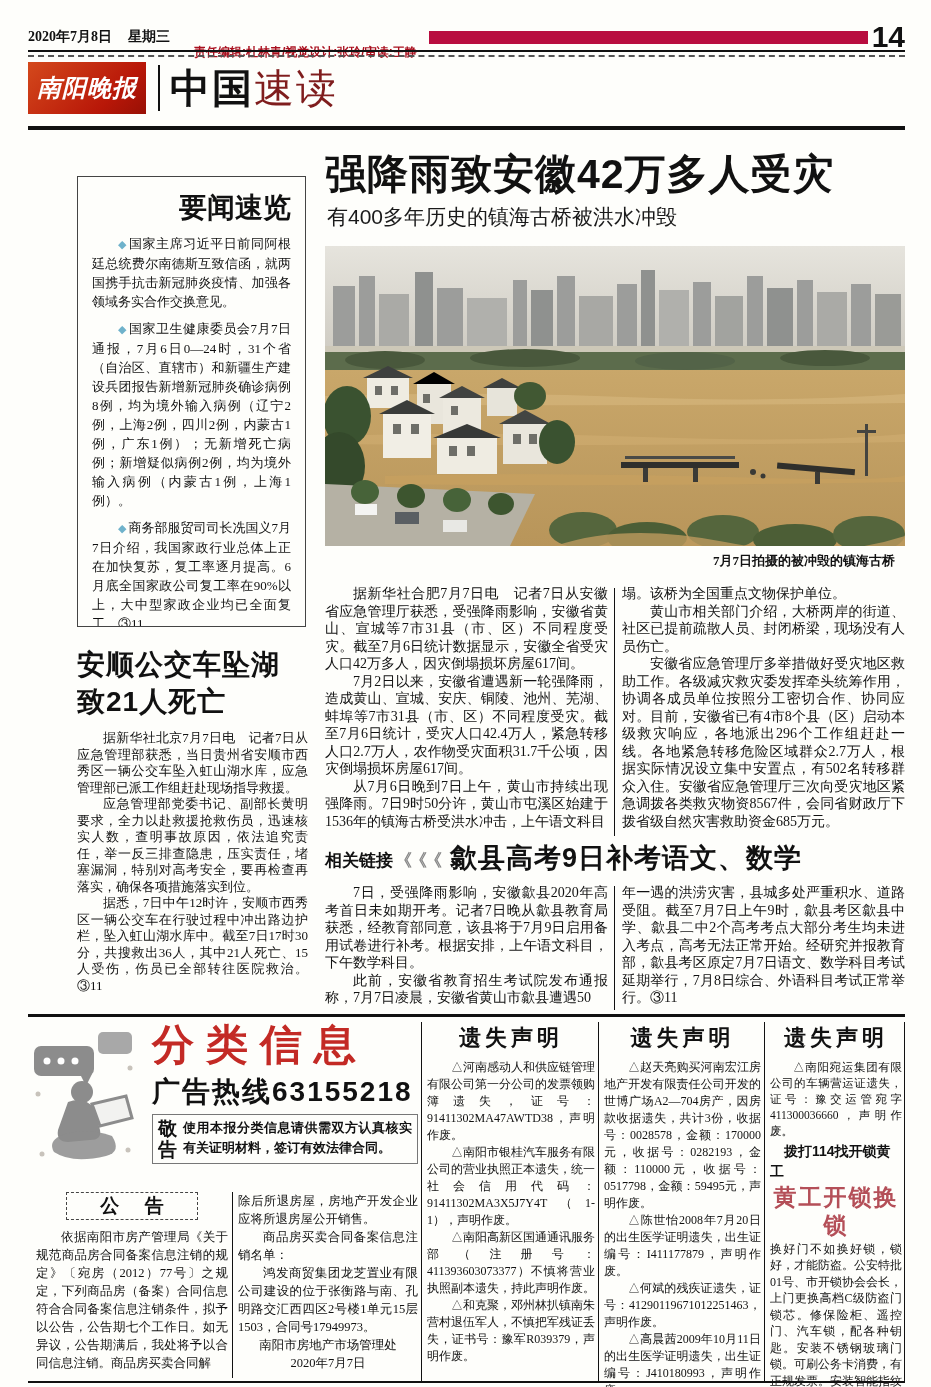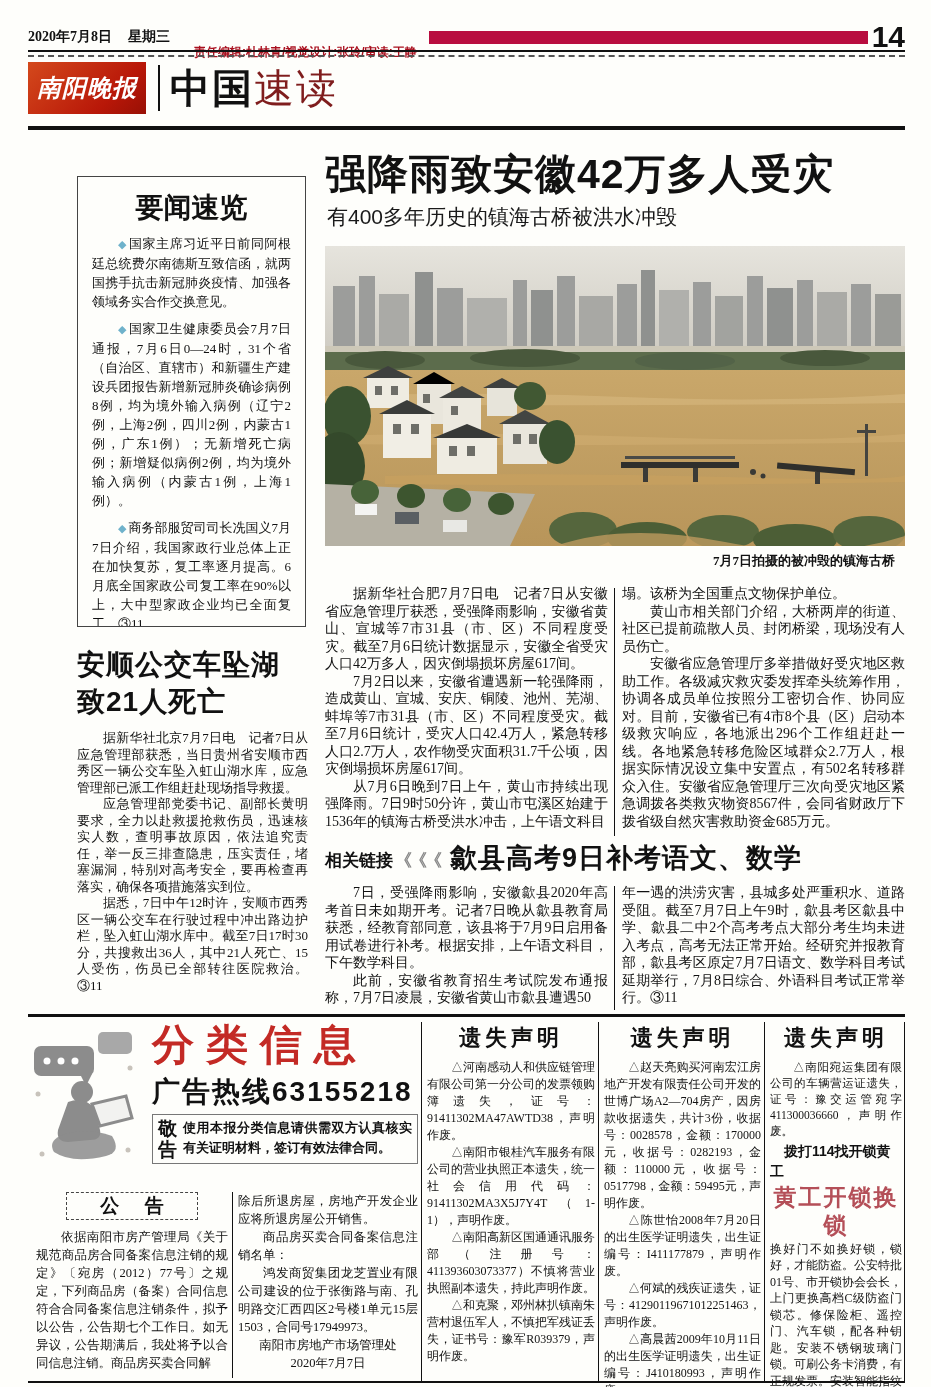--- a/index.html
+++ b/index.html
@@ -24,21 +24,21 @@
   .logo-box{width:118px;height:52px;background:linear-gradient(135deg,#d4491c 0%,#b81708 70%,#981005 100%);
             color:#fff;display:flex;align-items:center;justify-content:center;
             font:italic bold 24px "DejaVu Serif",serif;letter-spacing:1px;}
   .logo-divider{width:2px;height:46px;background:#111;margin:0 10px 0 12px;}
   .sec-bold{font:900 40px/1 "Liberation Sans",sans-serif;letter-spacing:2px;}
   .sec-light{font:400 40px/1 "Liberation Sans",sans-serif;color:#7f1d1d;letter-spacing:2px;text-align:right;}
 
   
   .brief-box{position:absolute;left:77px;top:176px;width:229px;height:451px;border:1px solid #444;
              padding:16px 14px 10px;overflow:hidden;}
-  .brief-title{text-align:center;font:900 28px/1.1 "Liberation Sans",sans-serif;margin-bottom:10px;}
+  .brief-title{text-align:right;font:900 28px/1.1 "Liberation Sans",sans-serif;margin-bottom:10px;}
   .brief-item{font:13px/19px "Liberation Serif",serif;text-align:justify;text-indent:2em;margin-top:8px;}
   .diamond{color:#6fb2cb;font-size:11px;margin-right:2px;}
 
   .bus-article{position:absolute;left:77px;top:646px;width:231px;}
   .bus-title{font:900 28px/37px "Liberation Sans",sans-serif;letter-spacing:1px;}
   .bus-body{margin-top:10px;}
   .bus-body p{font:13px/16.5px "Liberation Serif",serif;text-align:justify;text-indent:2em;}
 
   
   .headline{position:absolute;left:325px;top:152px;width:580px;font:900 41px/1.1 "Liberation Sans",sans-serif;letter-spacing:1px;}

